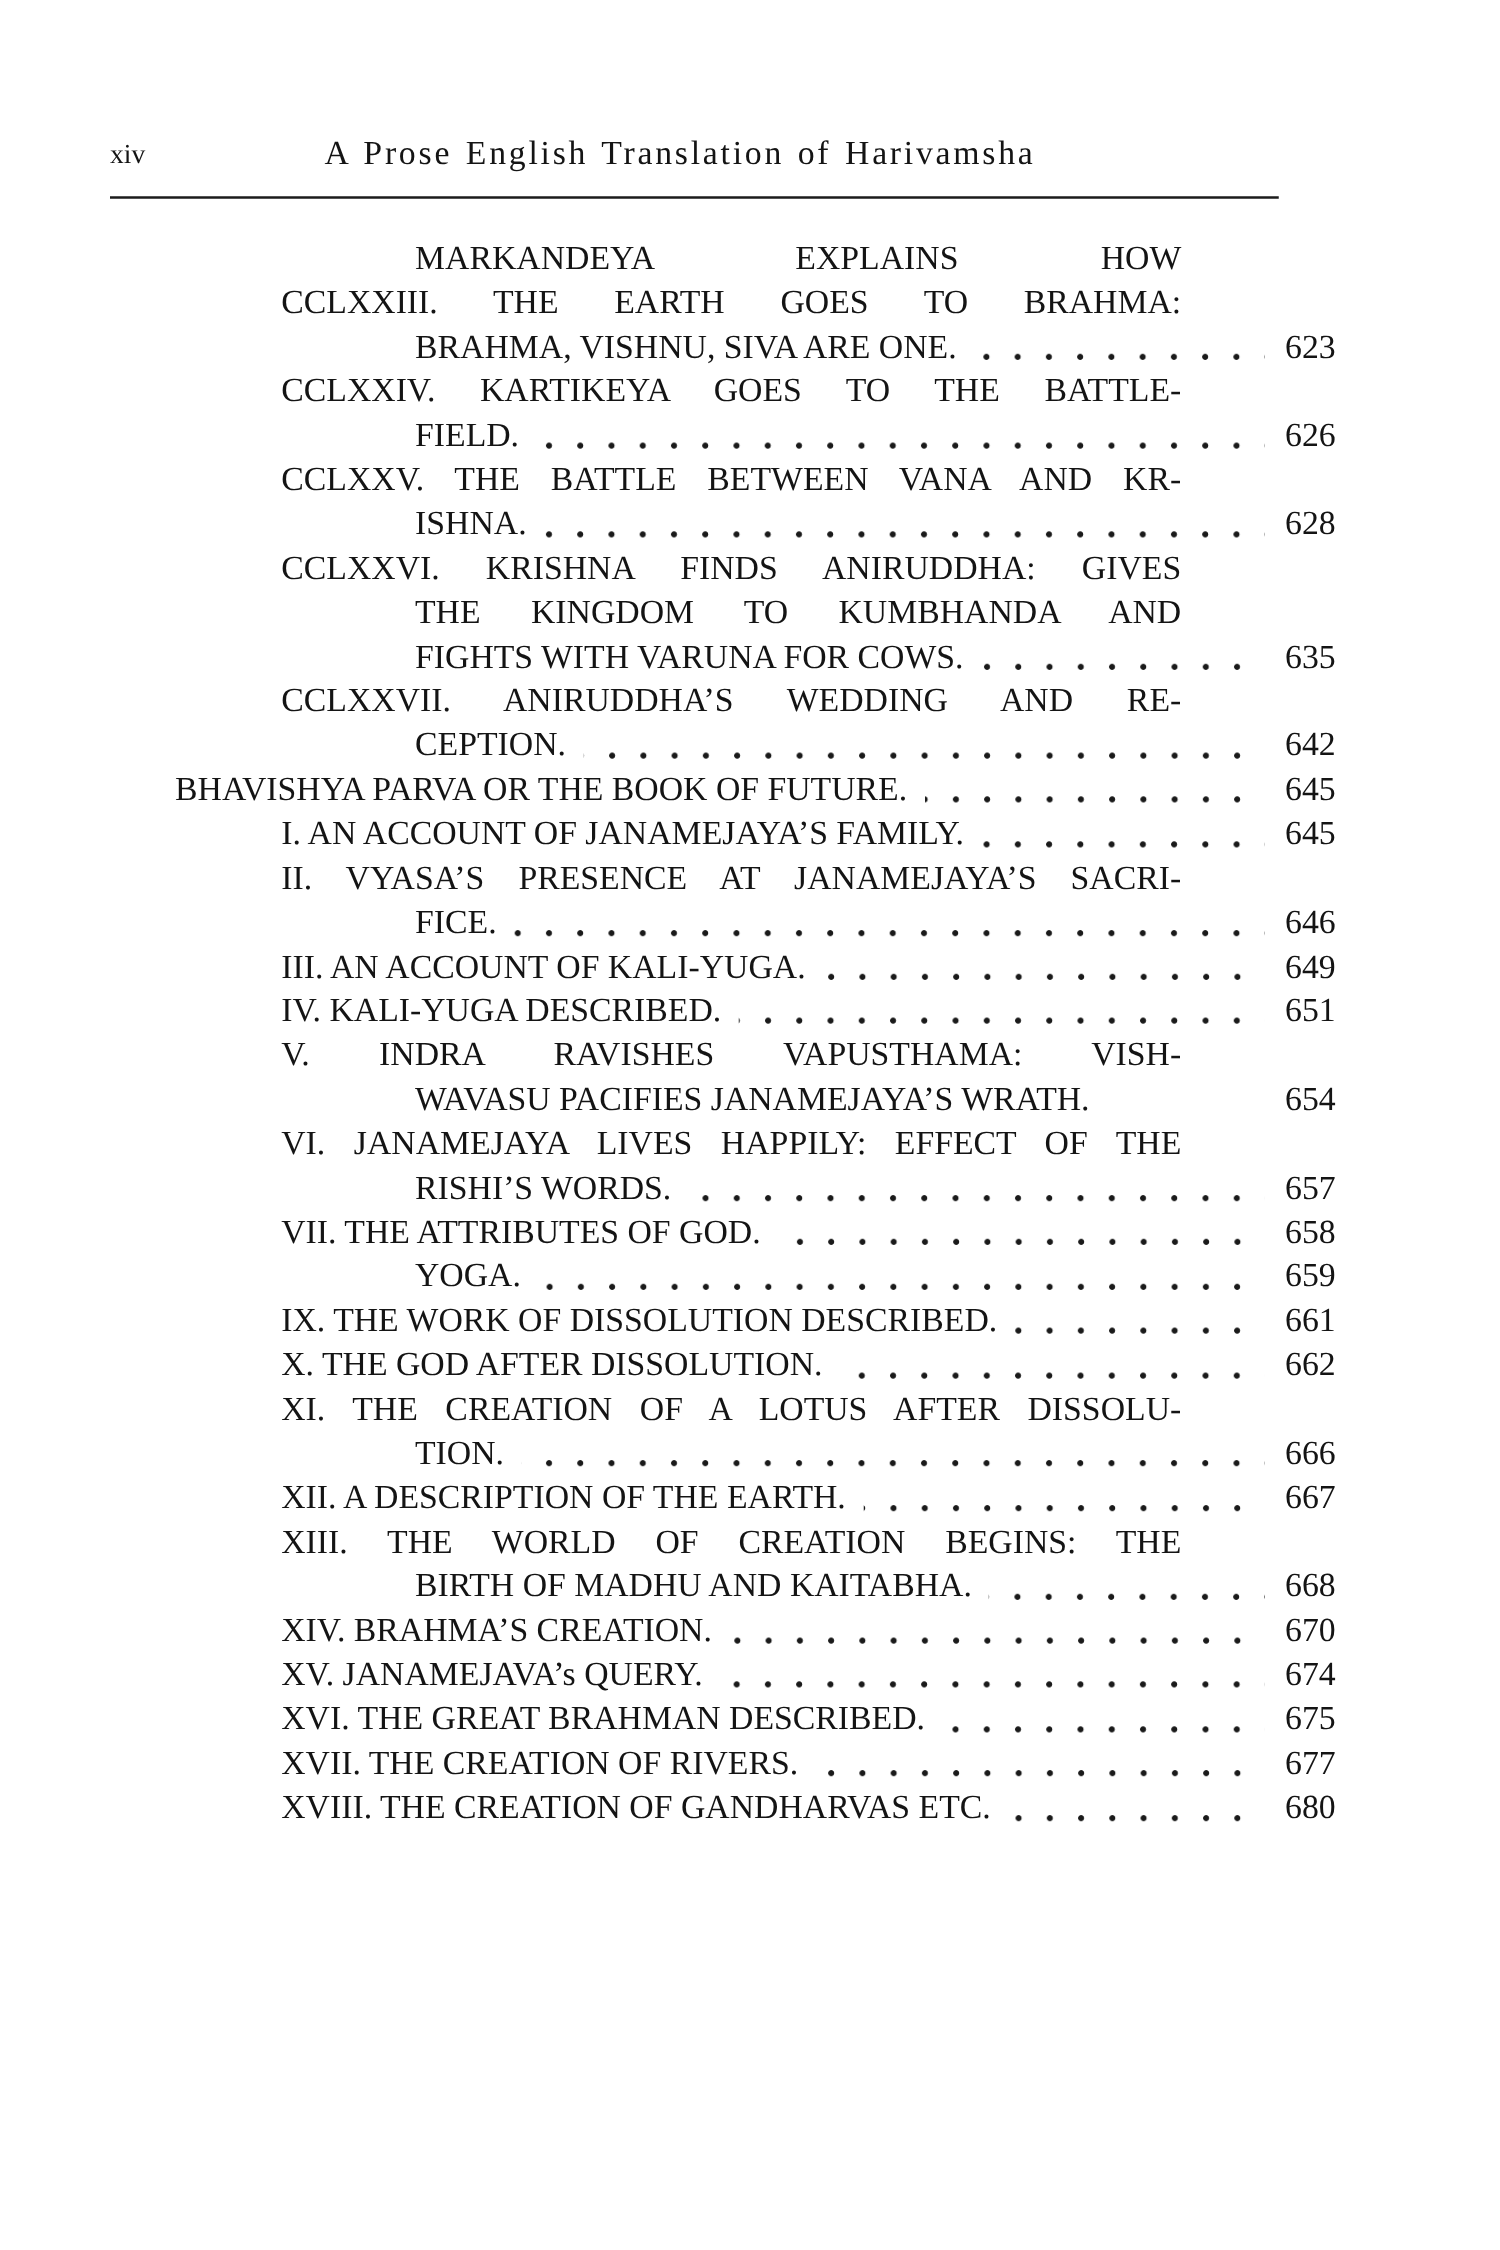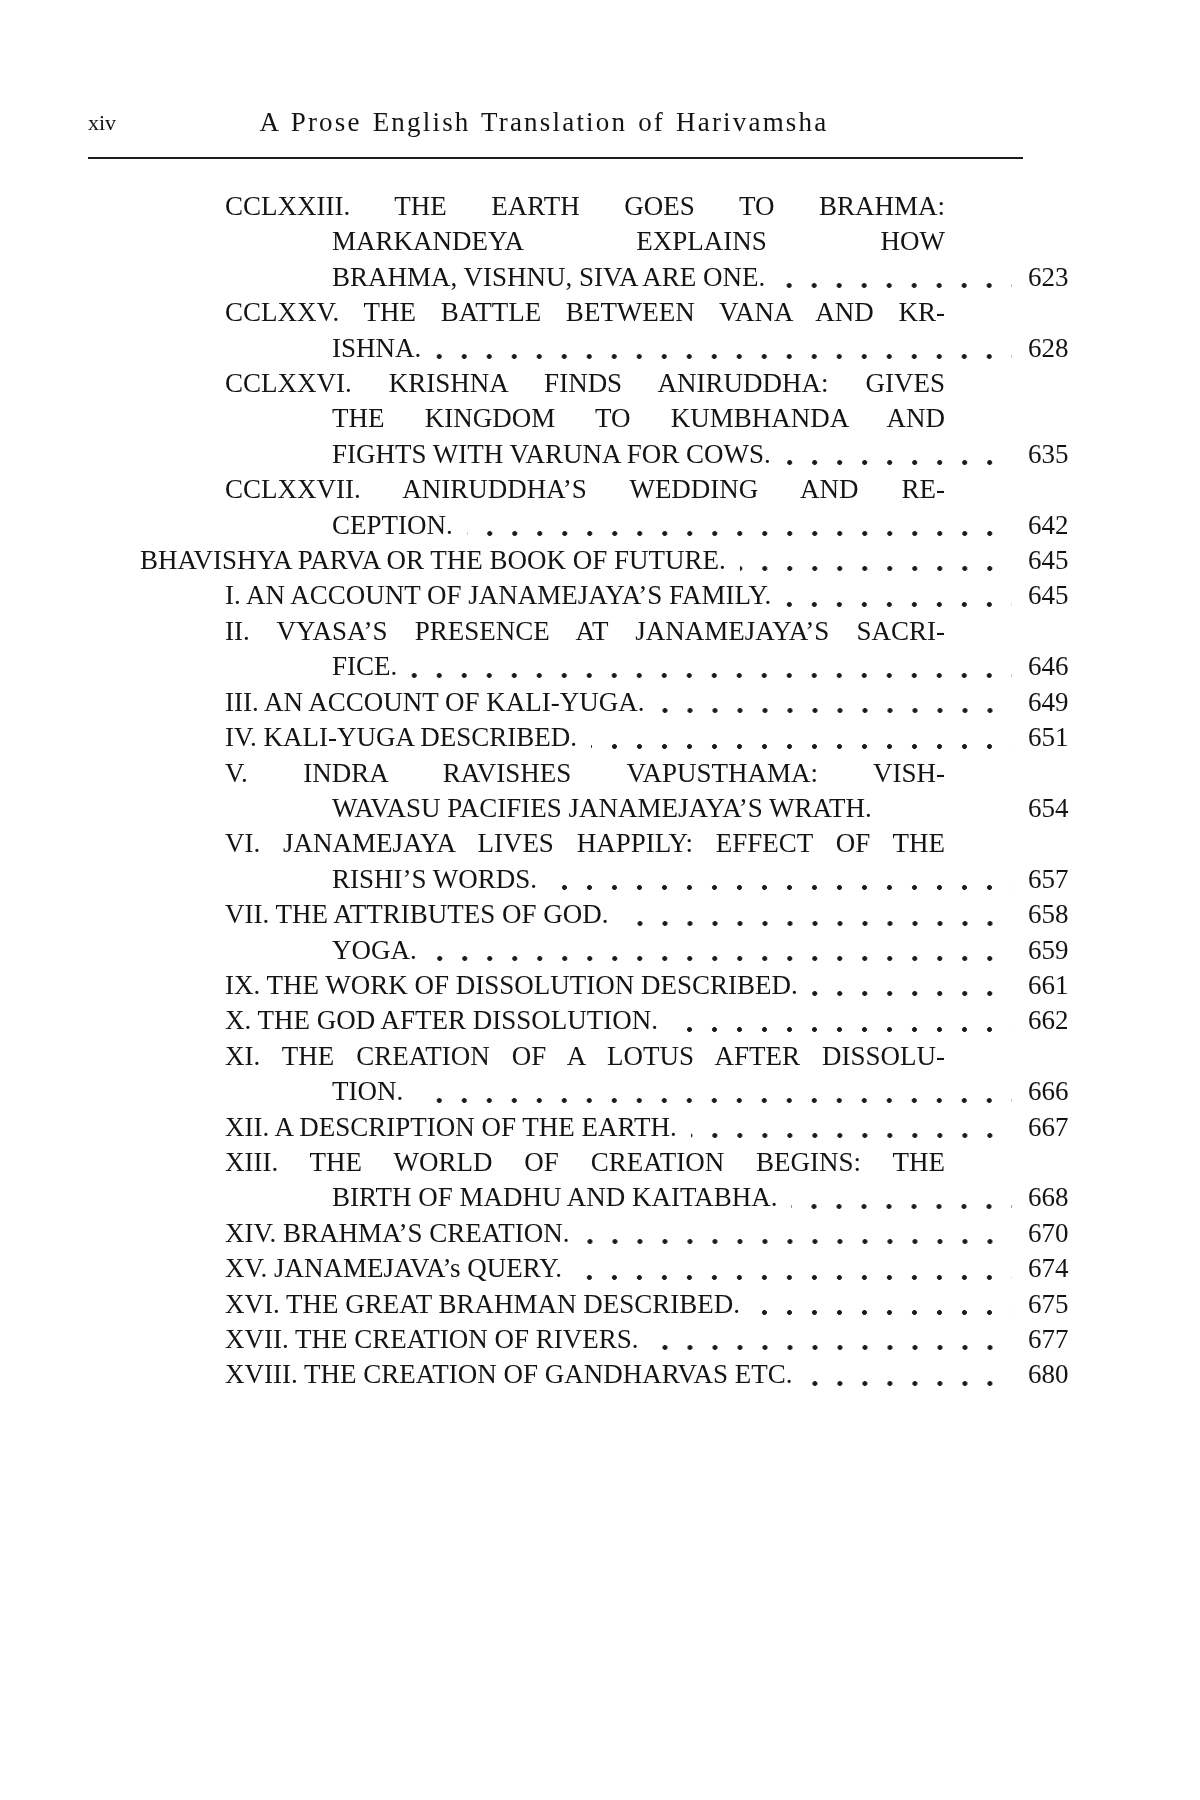--- a/index.html
+++ b/index.html
@@ -101,26 +101,34 @@
 <body>
 
 <div class="page">
   <div class="header">
     <span class="folio">xiv</span>
     <div class="running-title">A Prose English Translation of Harivamsha</div>
   </div>
   <div class="header-rule"></div>
   <div class="toc" id="toc">
       <div class="entry">
+        <div class="line just ind-cont">MARKANDEYA EXPLAINS HOW</div>
         <div class="line just ind-first">CCLXXIII. THE EARTH GOES TO BRAHMA:</div>
-        <div class="line just ind-cont">MARKANDEYA EXPLAINS HOW</div>
         <div class="line final ind-cont">
           <span class="ltext">BRAHMA, VISHNU, SIVA ARE ONE.</span>
           <span class="leader"></span>
           <span class="pagenum">623</span>
+        </div>
+      </div>
+      <div class="entry">
+        <div class="line just ind-first">CCLXXIV. KARTIKEYA GOES TO THE BATTLE-</div>
+        <div class="line final ind-cont">
+          <span class="ltext">FIELD.</span>
+          <span class="leader"></span>
+          <span class="pagenum">626</span>
         </div>
       </div>
       <div class="entry">
         <div class="line just ind-first">CCLXXV. THE BATTLE BETWEEN VANA AND KR-</div>
         <div class="line final ind-cont">
           <span class="ltext">ISHNA.</span>
           <span class="leader"></span>
           <span class="pagenum">628</span>
         </div>
       </div>

